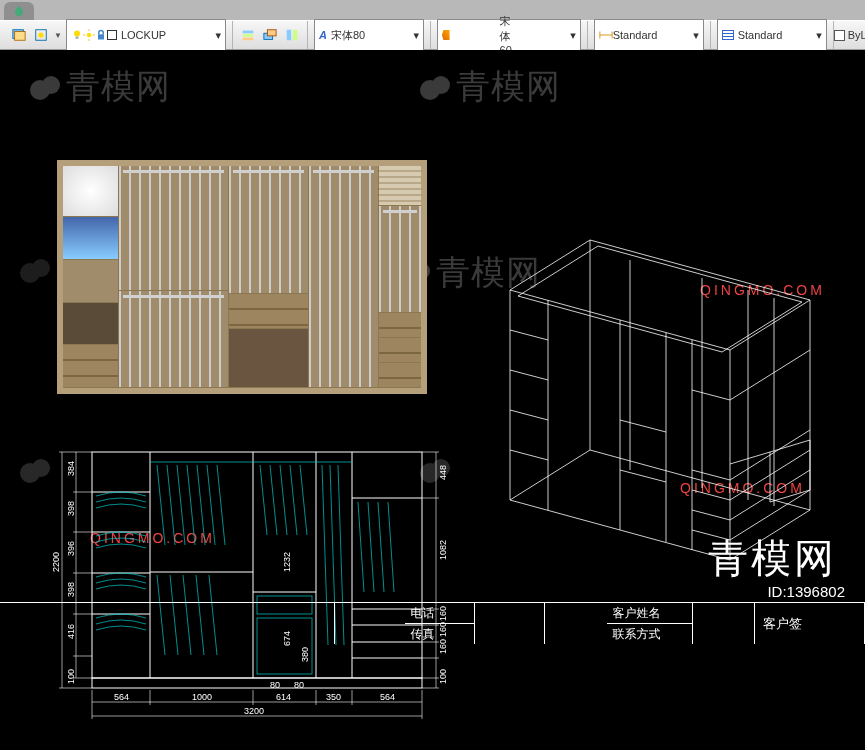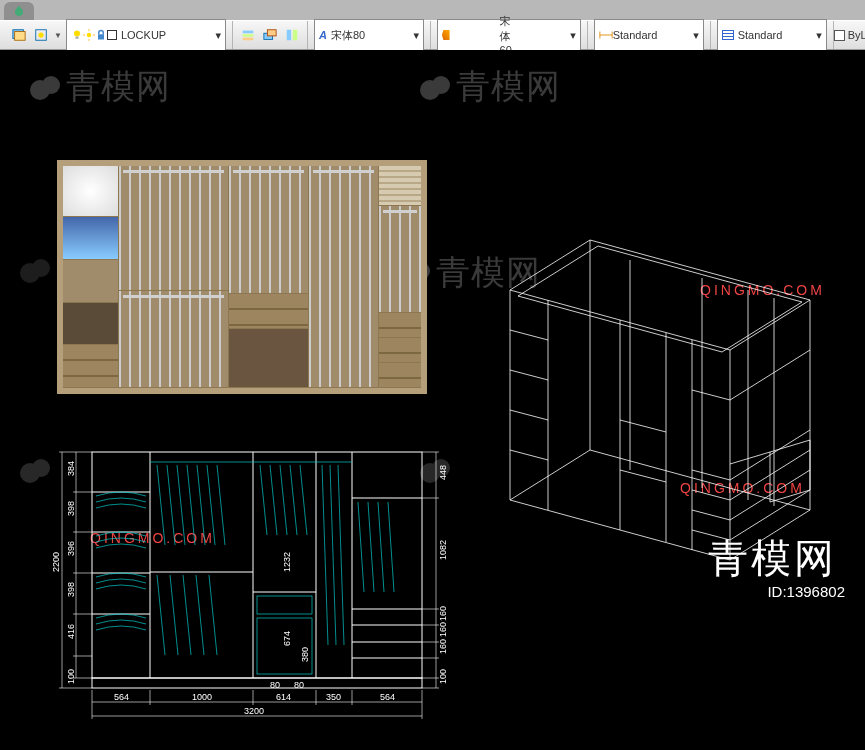--- a/index.html
+++ b/index.html
@@ -366,14 +366,38 @@
         <path d="M48 126 L252 182 L332 132 L128 76 Z"></path>
 
         <path d="M300 332 L340 320 L340 270 L300 282 Z M300 282 L260 294"></path>
       </g>
     </svg>
   </div>
 
   <div class="biglogo">青模网</div>
   <div class="idtxt">ID:1396802</div>
 
+  <div class="titleblock">
+    <div class="cell" style="width:335px;"></div>
+    <div class="cell stack" style="width:210px; padding:0;">
+      <div class="row">
+          <div class="lab">电话</div>
+          <div class="val"></div>
+        </div>
+      <div class="row">
+          <div class="lab">传真</div>
+          <div class="val"></div>
+        </div>
+    </div>
+    <div class="cell stack" style="width:210px; padding:0;">
+      <div class="row">
+          <div class="lab" style="width:86px;">客户姓名</div>
+          <div class="val"></div>
+        </div>
+      <div class="row">
+          <div class="lab" style="width:86px;">联系方式</div>
+          <div class="val"></div>
+        </div>
+    </div>
+    <div class="cell" style="flex:1;">客户签</div>
+  </div>
 
 </div>
 
 </body></html>

